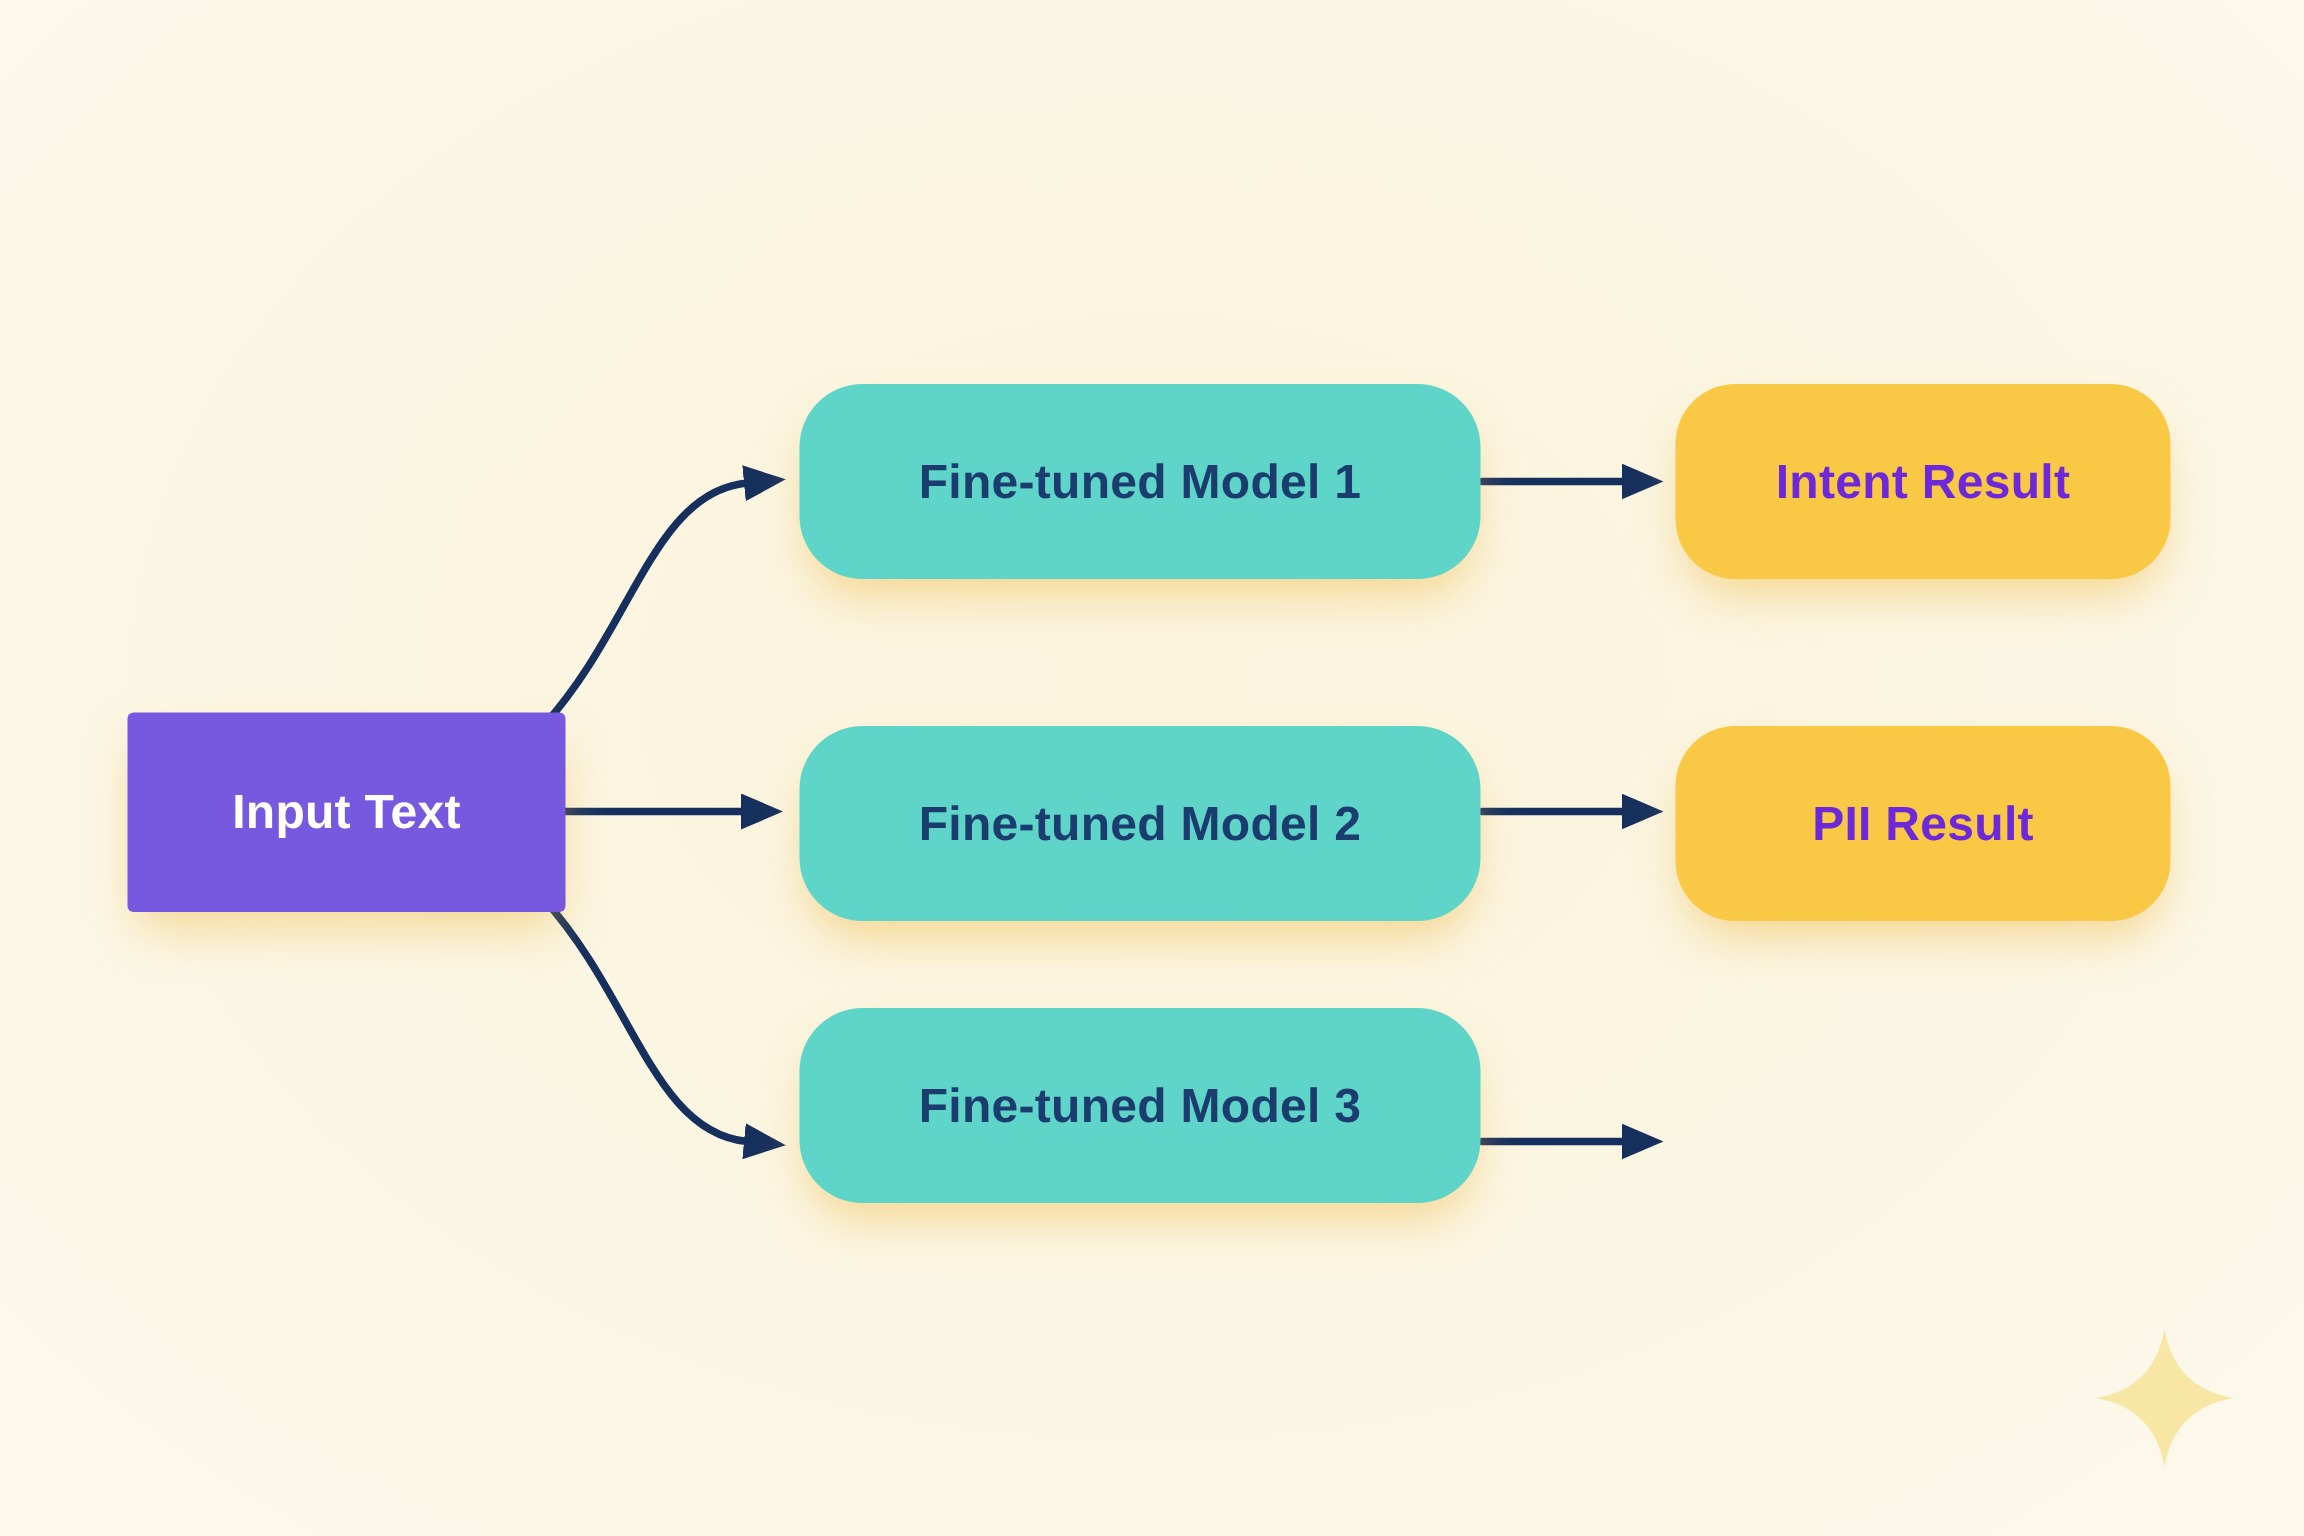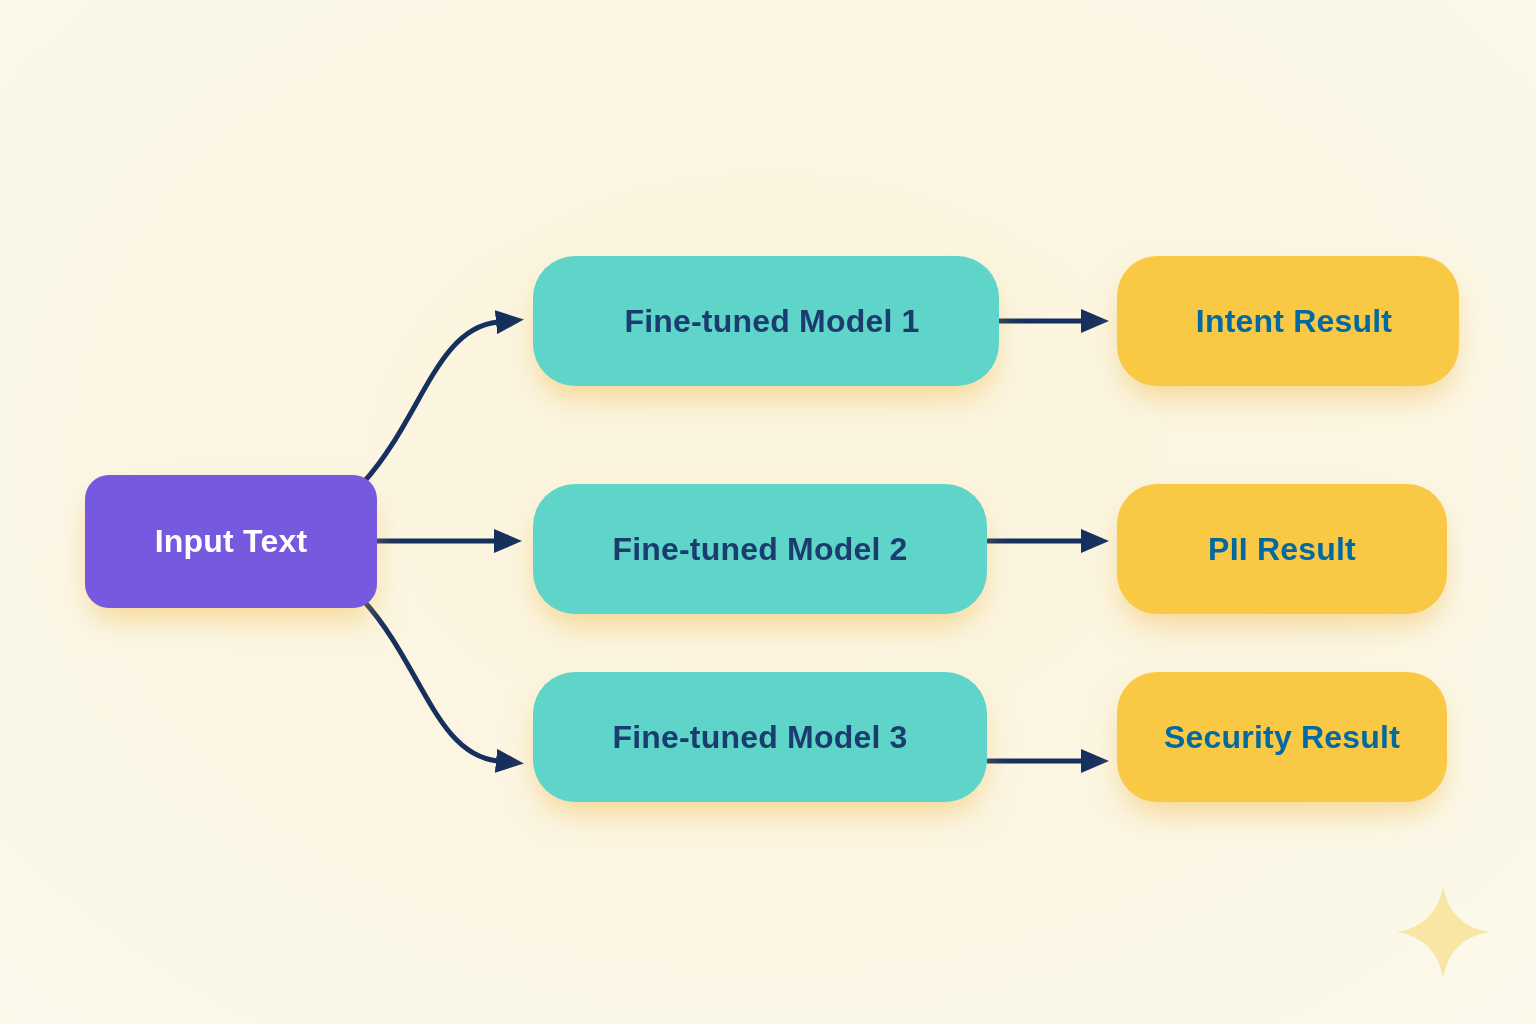--- a/index.html
+++ b/index.html
@@ -36,41 +36,41 @@
     justify-content: center;
     font-weight: 700;
     letter-spacing: 0.2px;
     box-shadow: 0 16px 30px -6px rgba(240, 188, 78, 0.55);
   }
   .node-input {
     left: 85px; top: 475px;
     width: 292px; height: 133px;
     background: #7659DE;
     color: #FFFFFF;
-    border-radius: 24px;
+    border-radius: 4px;
     font-size: 32px;
   }
   .node-model {
     left: 533px;
     width: 454px; height: 130px;
     background: #5FD4C8;
     color: #1B3C6E;
     border-radius: 42px;
     font-size: 32px;
   }
   .node-result {
     left: 1117px;
     width: 330px; height: 130px;
     background: #F9C845;
-    color: #0369a1;
+    color: #6d28d9;
     border-radius: 40px;
     font-size: 32px;
     align-items: center;
   }
-  .row-1 { top: 256px; padding-left: 12px; }
+  .row-1 { top: 256px; }
   .row-2 { top: 484px; }
   .row-3 { top: 672px; }
   .sparkle {
     position: absolute;
     left: 1395px; top: 884px;
     width: 96px; height: 96px;
   }
 </style>
 </head>
 <body>
@@ -104,21 +104,18 @@
   <div class="node node-model row-3">
     <span>Fine-tuned Model 3</span>
   </div>
 
   <div class="node node-result row-1">
     <span>Intent Result</span>
   </div>
   <div class="node node-result row-2">
     <span>PII Result</span>
   </div>
-  <div class="node node-result row-3">
-    <span>Security Result</span>
-  </div>
 
   <svg class="sparkle" viewBox="0 0 100 100" xmlns="http://www.w3.org/2000/svg">
     <path d="M50 2 Q57 43 98 50 Q57 57 50 98 Q43 57 2 50 Q43 43 50 2 Z" fill="#F8E7A4"></path>
   </svg>
 
 </div>
 
 </body></html>

